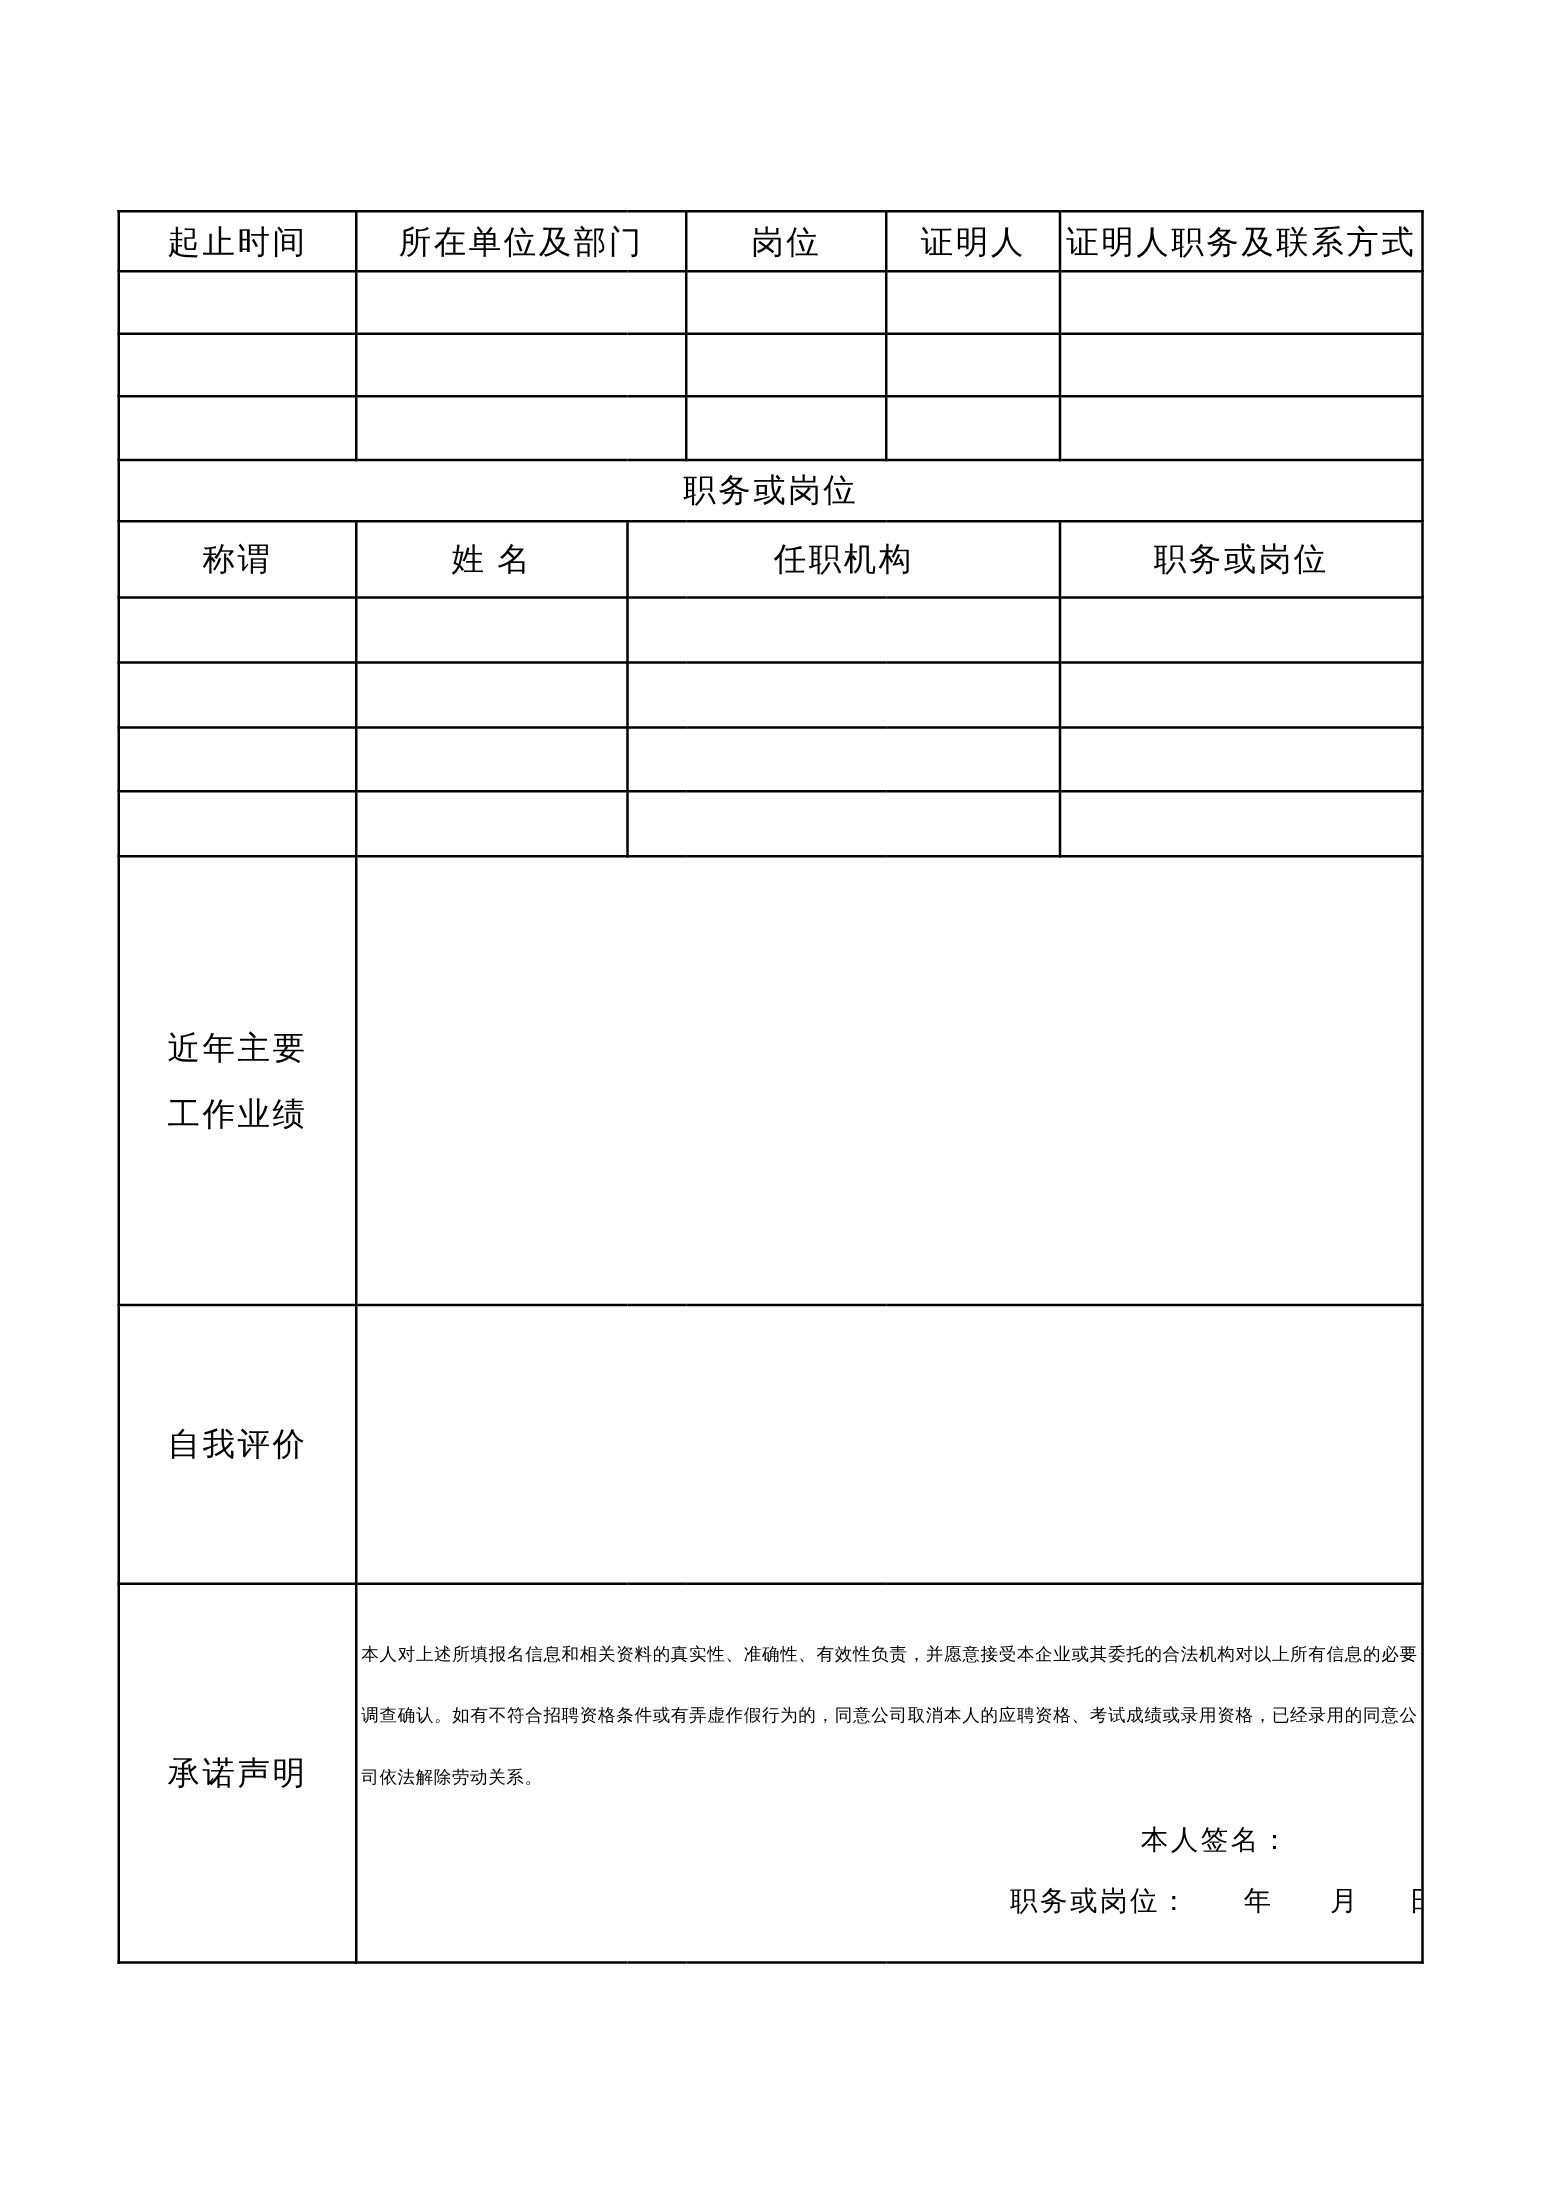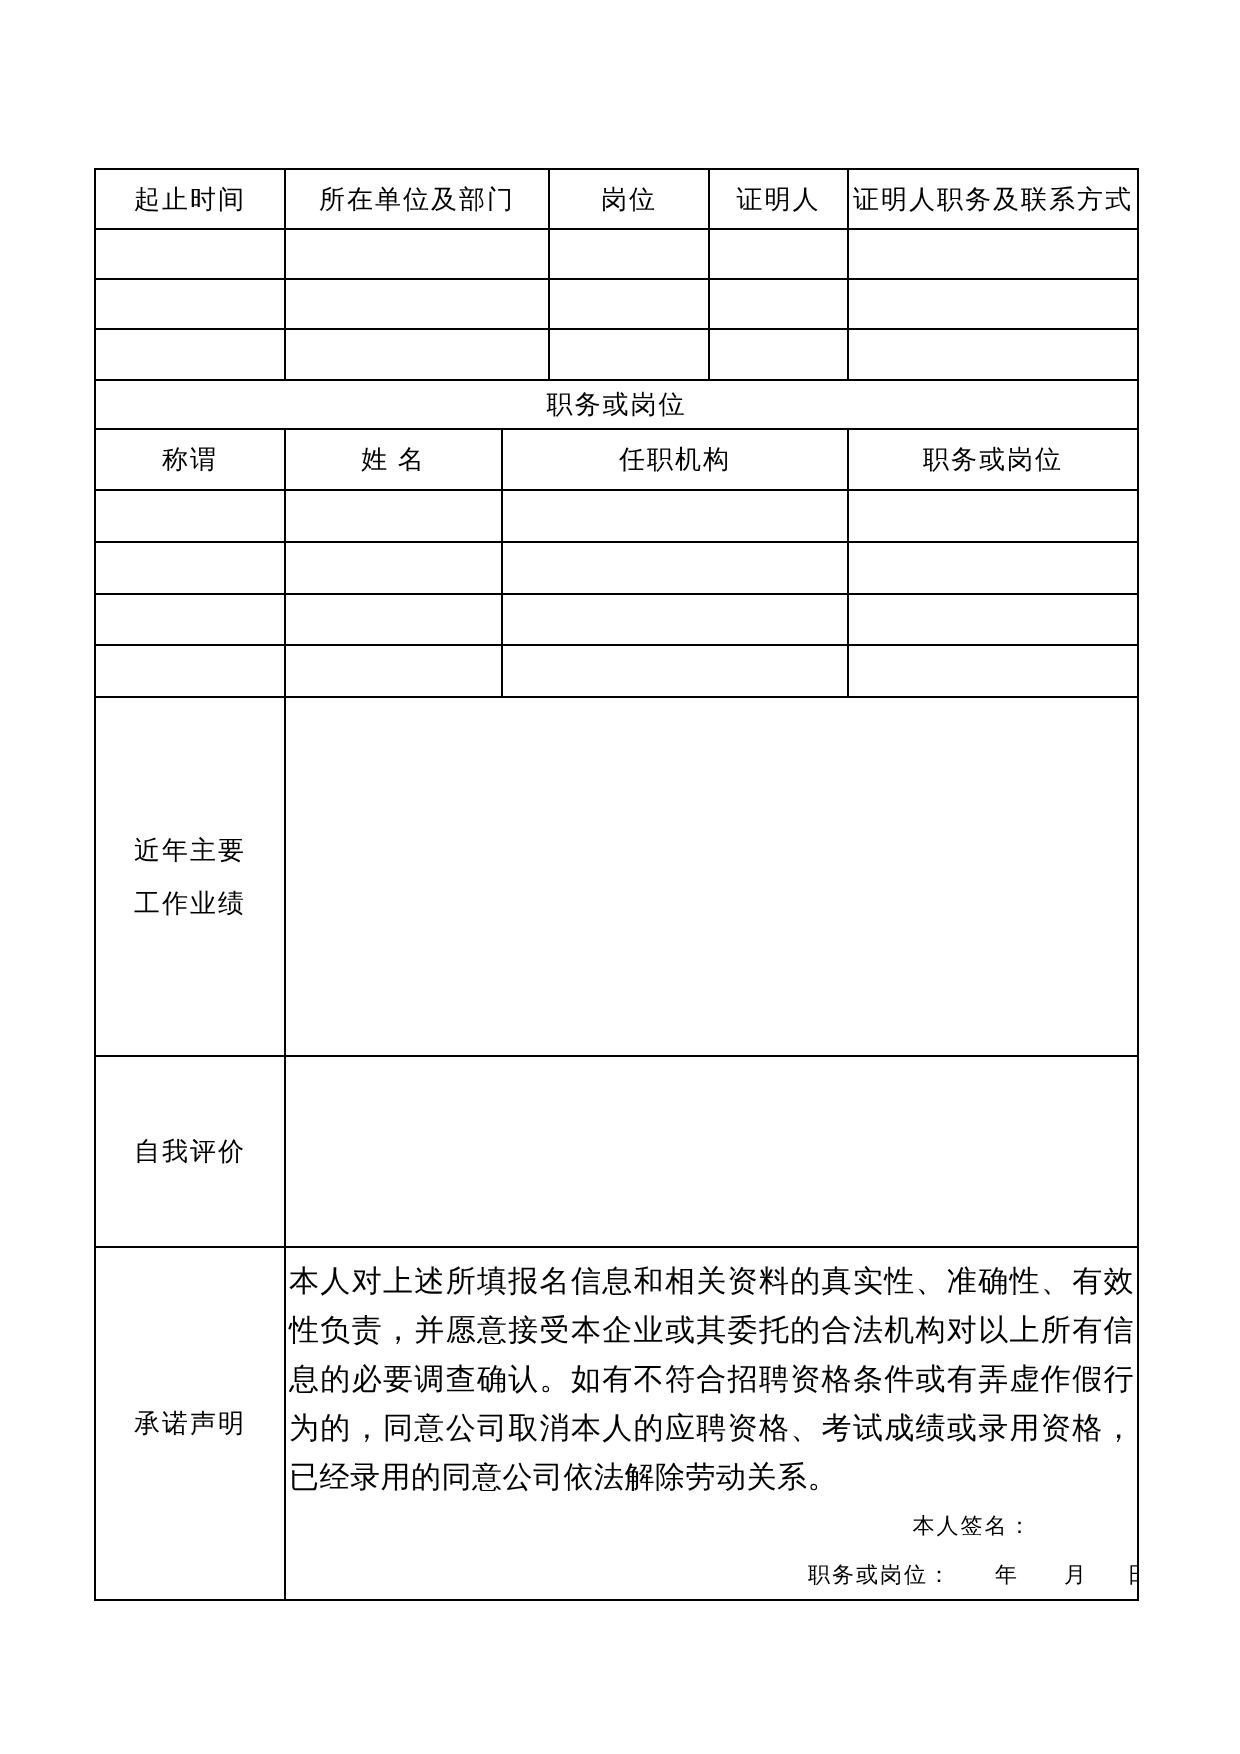--- a/index.html
+++ b/index.html
@@ -24,48 +24,48 @@
   }
   table.form td {
     border: 2px solid #000000;
     padding: 0;
     overflow: hidden;
     vertical-align: middle;
     text-align: center;
     font-size: 26px;
     letter-spacing: 2px;
   }
-  tr.r-hdr      { height: 60px; }
+  tr.r-hdr      { height: 48px; }
   tr.r-w1       { height: 50px; }
   tr.r-w2       { height: 50px; }
   tr.r-w3       { height: 51px; }
   tr.r-sect     { height: 49px; }
   tr.r-fhdr     { height: 61px; }
   tr.r-f1, tr.r-f2 { height: 52px; }
   tr.r-f3       { height: 51px; }
   tr.r-f4       { height: 52px; }
   tr.r-ach      { height: 359px; }
-  tr.r-self     { height: 191px; }
+  tr.r-self     { height: 223px; }
   tr.r-decl     { height: 303px; }
 
   td.cell-chengwei {
     text-align: left;
     padding-left: 32px;
   }
   .two-line-label div {
     line-height: 53px;
   }
   td.decl-content {
     vertical-align: top;
     text-align: left;
     letter-spacing: 0;
   }
   .decl-body {
     margin: 8px 3px 0 3px;
-    font-size: 30px;
+    font-size: 14px;
     line-height: 49px;
     text-align: justify;
     letter-spacing: 0.5px;
   }
   .decl-sign, .decl-date {
     margin-left: 522px;
     font-size: 22px;
     line-height: 49px;
     white-space: nowrap;
   }

